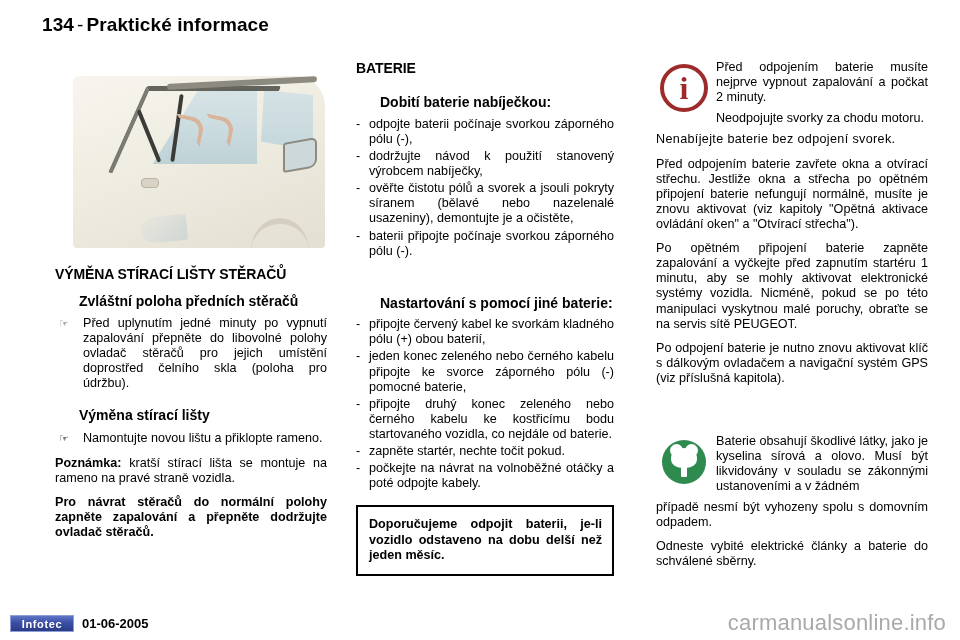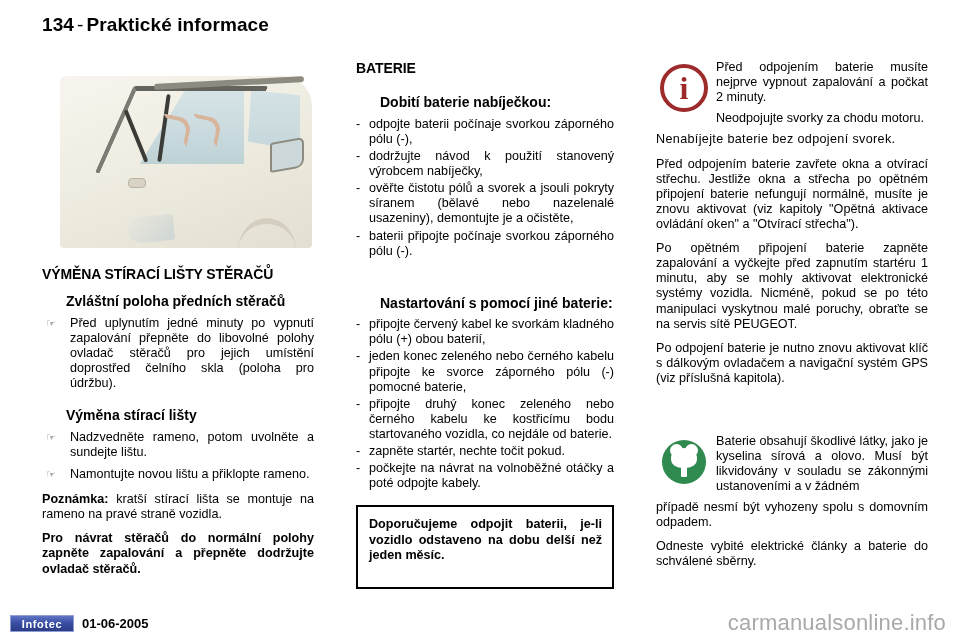--- a/index.html
+++ b/index.html
@@ -28,21 +28,21 @@
   }
   .page-header .pg-num { font-weight: bold; }
   .page-header .pg-dash { font-weight: normal; padding: 0 3px; }
   .page-header .pg-title { font-weight: bold; }
 
   
   .col {
     position: absolute;
     top: 60px;
   }
-  .col-left   { left: 42px;  width: 272px; }
+  .col-left   { left: 55px;  width: 272px; }
   .col-mid    { left: 356px; width: 258px; }
   .col-right  { left: 656px; width: 272px; }
 
   
   .h1 {
     font-size: 14px;
     font-weight: bold;
     line-height: 1.16;
     margin: 0 0 11px 0;
     letter-spacing: -0.1px;
@@ -193,21 +193,21 @@
     position: absolute;
     left: 196px; top: 158px;
     width: 58px; height: 34px;
     border-top: 6px solid #d3cec0;
     border-radius: 60% 60% 0 0 / 100% 100% 0 0;
   }
 
   
   .note-box {
     border: 2px solid #000;
-    padding: 10px 10px 24px 11px;
+    padding: 10px 10px 11px 11px;
     margin-top: 14px;
   }
   .note-box .p { margin: 0; font-weight: bold; font-size: 12.6px; }
 
   
   .icon-block {
     position: relative;
     min-height: 62px;
     margin-bottom: 4px;
   }
@@ -342,21 +342,20 @@
       <span class="hand-bullet">☞</span>
       <span>Před uplynutím jedné minuty po vypnutí zapalování přepněte do libovolné polohy ovladač stěračů pro jejich umístění doprostřed čelního skla (poloha pro údržbu).</span>
     </li>
   </ul>
 
   <div class="h2" style="margin-top:16px;">Výměna stírací lišty</div>
 
   <ul class="hand-list">
     <li>
       <span class="hand-bullet">☞</span>
-      <span>Nadzvedněte rameno, potom uvolněte a sundejte lištu.</span>
     </li>
     <li>
       <span class="hand-bullet">☞</span>
       <span>Namontujte novou lištu a přiklopte rameno.</span>
     </li>
   </ul>
 
   <p class="p"><span style="font-weight:bold;">Poznámka:</span><span> kratší stírací lišta se montuje na rameno na pravé straně vozidla.</span></p>
 
   <p class="p bold">Pro návrat stěračů do normální polohy zapněte zapalování a přepněte dodržujte ovladač stěračů.</p>

